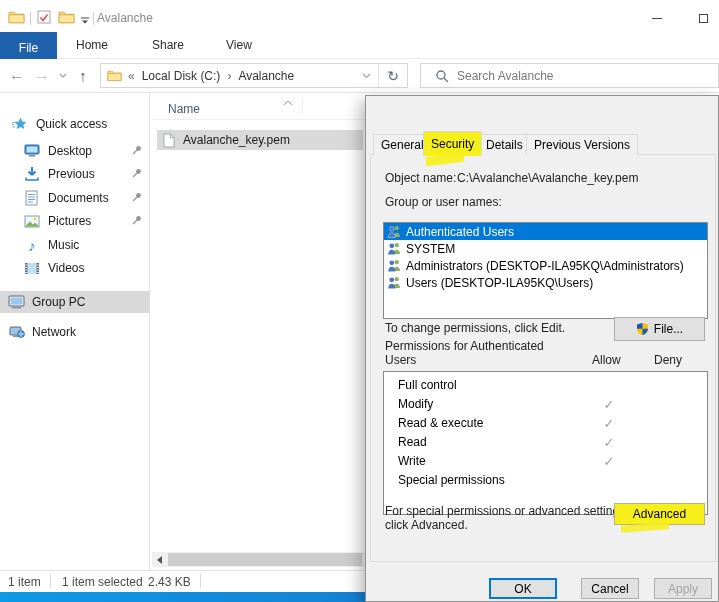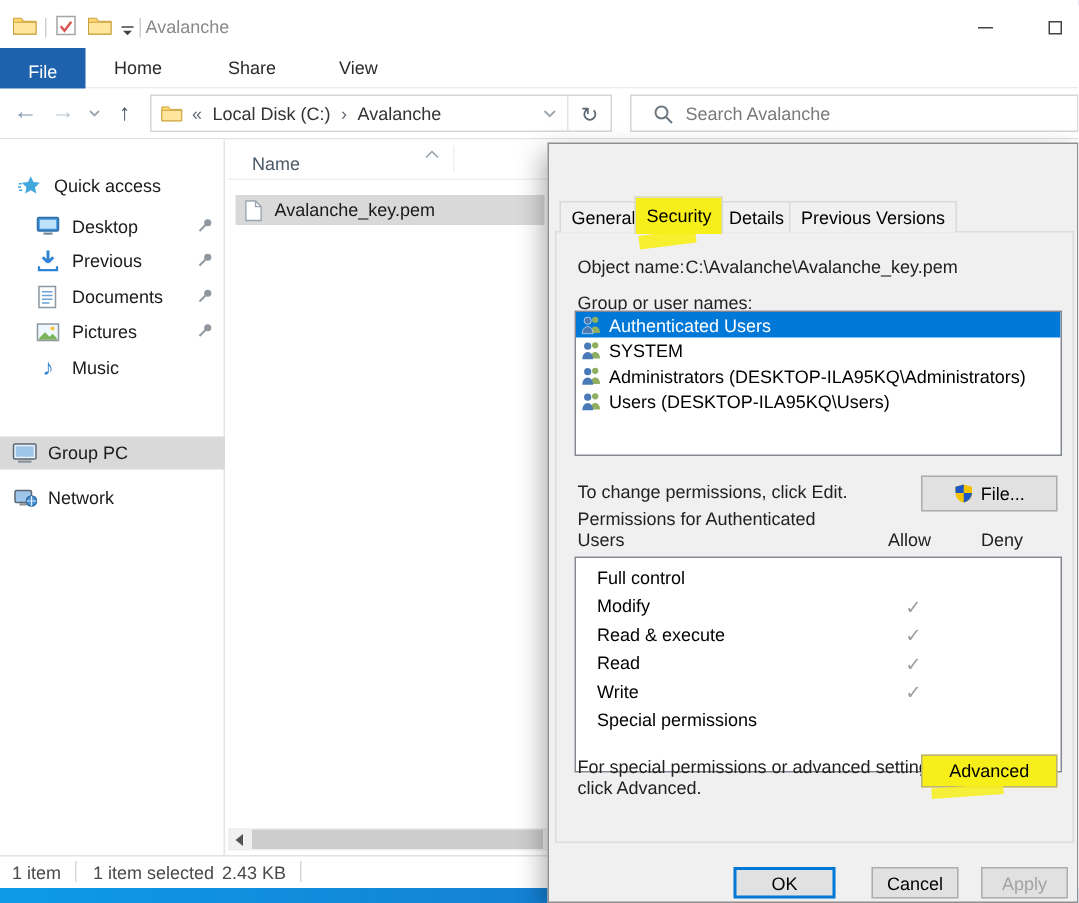--- a/index.html
+++ b/index.html
@@ -80,21 +80,21 @@
   .tab-previous { left:160px; }
   .smear-security { position:absolute; left:60px; top:59px; width:38px; height:9px; background:#f7ef1a; opacity:.9; transform:rotate(-7deg); z-index:3; }
 
   .dlg-panel { position:absolute; left:4px; top:58px; width:346px; height:408px;
     background:#f0f0f0; border:1px solid #dcdcdc; }
   .p-abs { position:absolute; }
   .obj-label { left:14px; top:16px; }
   .obj-value { left:86px; top:16px; }
   .grp-label { left:14px; top:40px; }
   .listbox { left:12px; width:325px; background:#fff; border:1px solid #828790; overflow:hidden; }
-  .grp-box { top:52px; height:97px; }
+  .grp-box { top:67px; height:97px; }
   .grp-row { height:17px; display:flex; align-items:center; padding-left:3px; color:#000; white-space:nowrap; }
   .grp-row.selected { background:#0078d7; color:#fff; }
   .grp-row .gico { display:inline-flex; margin-right:4px; }
   .edit-hint { left:14px; top:166px; }
   .btn { display:flex; align-items:center; justify-content:center;
     background:#e1e1e1; border:1px solid #adadad; color:#000; }
   .edit-btn { left:243px; top:162px; width:91px; height:24px; }
   .edit-btn .shield { margin-right:5px; display:inline-flex; }
   .perm-label1 { left:14px; top:184px; }
   .perm-label2 { left:14px; top:198px; }
@@ -285,20 +285,30 @@
                 <circle cx="7.5" cy="3.5" r="2.4" fill="#90979e"></circle>
               </svg>
           </span>
         </div>
 
         <div class="side-item" style="top:141px;">
           <span class="side-ic" style="margin-left:22px; color:#2f84d4; font-size:15px;">♪</span>
           <span class="lbl">Music</span>
         </div>
 
+        <div class="side-item" style="top:164px;">
+          <span class="side-ic" style="margin-left:22px;">
+            <svg width="16" height="13">
+                <rect x="1" y="1" width="14" height="11" fill="#5e6a74"></rect>
+                <rect x="3.5" y="1" width="9" height="11" fill="#bfe2f8"></rect>
+                <path d="M1 3h2.5M1 5.5h2.5M1 8h2.5M1 10.5h2.5M12.5 3H15M12.5 5.5H15M12.5 8H15M12.5 10.5H15" stroke="#fff" stroke-width="0.8"></path>
+              </svg>
+          </span>
+          <span class="lbl">Videos</span>
+        </div>
 
         <div class="side-item selected" style="top:198px;">
           <span class="side-ic" style="margin-left:6px;">
             <svg width="17" height="14">
                 <rect x="1" y="1" width="15" height="10" rx="1" fill="#e8f3fb" stroke="#5b6670"></rect>
                 <rect x="2.5" y="2.5" width="12" height="7" fill="#9fc6e8"></rect>
                 <rect x="4" y="12" width="9" height="1.5" fill="#8a949c"></rect>
               </svg>
           </span>
           <span class="lbl">Group PC</span>

